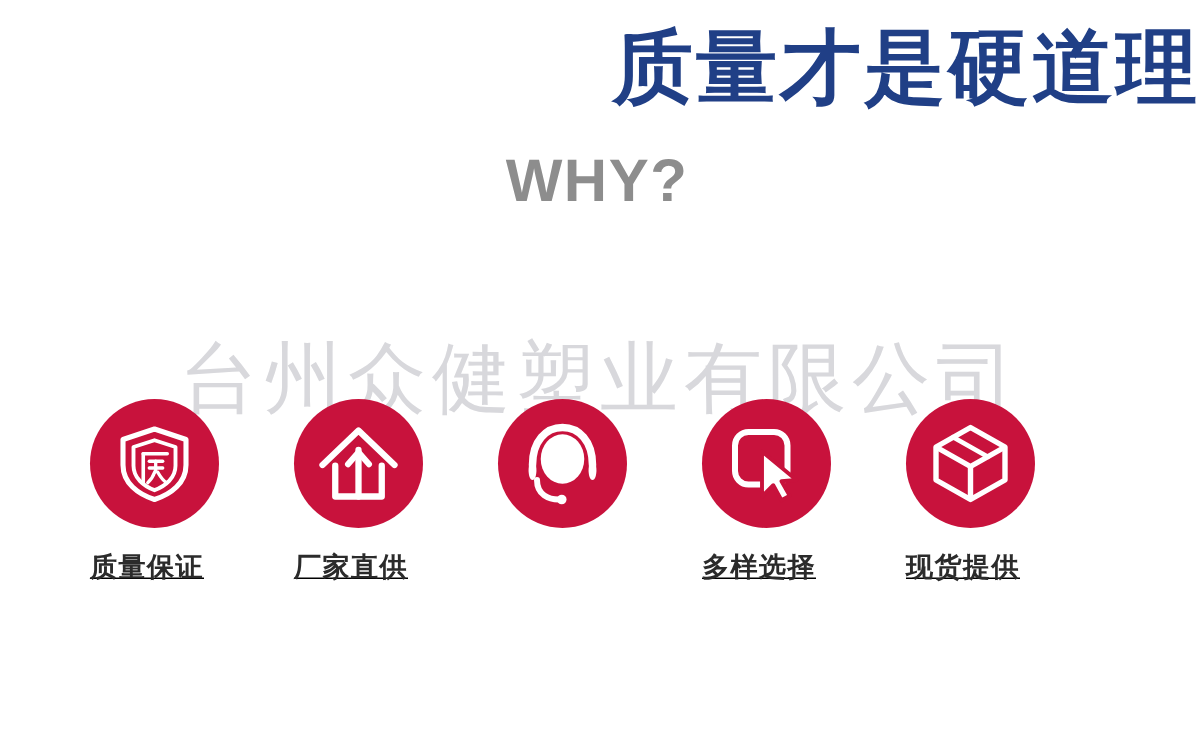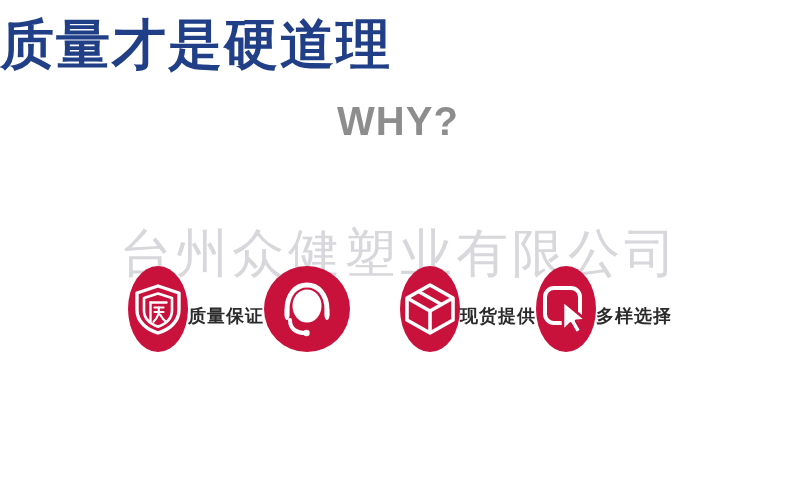--- a/index.html
+++ b/index.html
@@ -22,21 +22,21 @@
     background: #ffffff;
     overflow: hidden;
   }
 
   
   .headline {
     position: absolute;
     top: 14px;
     left: 0;
     width: 800px;
-    text-align: left;
+    text-align: right;
     font-family: "DejaVu Sans", "Liberation Sans", sans-serif;
     font-size: 54px;
     font-weight: bold;
     letter-spacing: 2px;
     color: #203f86;
     line-height: 1.15;
     white-space: nowrap;
   }
 
   
@@ -95,22 +95,23 @@
     width: 800px;
     display: flex;
     justify-content: center;
     align-items: flex-start;
     z-index: 2;
   }
 
   .feature {
     width: 136px;
     display: flex;
-    flex-direction: row;
-    align-items: center;
+    flex-direction: column;
+    align-items: flex-start;
+    text-decoration: underline;
   }
 
   .badge {
     width: 86px;
     height: 86px;
     border-radius: 50%;
     background: #c8123c;
     display: flex;
     align-items: center;
     justify-content: center;
@@ -159,62 +160,75 @@
             <path d="M24.5 31 H33.5" fill="none" stroke="#ffffff" stroke-width="2.2" stroke-linecap="round"></path>
             <path d="M28.8 26.5 V33.5" fill="none" stroke="#ffffff" stroke-width="2.2" stroke-linecap="round"></path>
             <path d="M28.2 33.5 C27 37 25.5 39 23.5 40.8" fill="none" stroke="#ffffff" stroke-width="2.2" stroke-linecap="round"></path>
             <path d="M30.2 33.8 C32 37 33.8 39.3 36 40.8" fill="none" stroke="#ffffff" stroke-width="2.2" stroke-linecap="round"></path>
           </svg>
         </span>
       </div>
       <div class="feature-label">质量保证</div>
     </div>
 
+    <div class="feature">
+      <div class="badge">
+        <span>
+          <svg width="58" height="58" viewBox="0 0 58 58">
+            <path d="M5 30 L29 7 L53 30" fill="none" stroke="#ffffff" stroke-width="4.2" stroke-linecap="round" stroke-linejoin="round"></path>
+            <path d="M13.5 30.5 V51 H44.5 V30.5" fill="none" stroke="#ffffff" stroke-width="4.2" stroke-linecap="round" stroke-linejoin="round"></path>
+            <path d="M29 20 L29 51" fill="none" stroke="#ffffff" stroke-width="4.2" stroke-linecap="round"></path>
+            <path d="M22 29.5 L29 21.5 L36 29.5" fill="none" stroke="#ffffff" stroke-width="4.0" stroke-linecap="round" stroke-linejoin="round"></path>
+          </svg>
+        </span>
+      </div>
+      <div class="feature-label">厂家直供</div>
+    </div>
 
     <div class="feature">
       <div class="badge">
         <span>
           <svg width="58" height="58" viewBox="0 0 58 58">
 
             <ellipse cx="29" cy="26" rx="14.5" ry="16.5" fill="#ffffff"></ellipse>
 
             <path d="M9 30 C9 14 18 5 29 5 C40 5 49 14 49 30" fill="none" stroke="#ffffff" stroke-width="5" stroke-linecap="round"></path>
 
             <path d="M9 27 C5.5 27 5.5 40 9 40 C12.5 40 12.5 27 9 27 Z" fill="#ffffff"></path>
             <path d="M49 27 C52.5 27 52.5 40 49 40 C45.5 40 45.5 27 49 27 Z" fill="#ffffff"></path>
 
             <path d="M12 40 C12 50 20 53 26.5 53" fill="none" stroke="#ffffff" stroke-width="4" stroke-linecap="round"></path>
             <circle cx="28.5" cy="53" r="3.2" fill="#ffffff"></circle>
           </svg>
         </span>
       </div>
+    </div>
+
+    <div class="feature">
+      <div class="badge">
+        <span>
+          <svg width="56" height="56" viewBox="0 0 56 56">
+            <rect x="7" y="7" width="35" height="35" rx="9" ry="9" fill="none" stroke="#ffffff" stroke-width="4"></rect>
+            <path d="M25 20 L25 50 L32.5 42.5 L38 52.5 L43.5 49.5
+                     L38 39.8 L48 39 Z" fill="#ffffff" stroke="#c8123c" stroke-width="2.6" stroke-linejoin="round"></path>
+          </svg>
+        </span>
+      </div>
+      <div class="feature-label">多样选择</div>
     </div>
 
     <div class="feature">
       <div class="badge">
         <span>
           <svg width="56" height="56" viewBox="0 0 56 56">
             <path d="M28 4 L51 17 V39 L28 52 L5 39 V17 Z" fill="none" stroke="#ffffff" stroke-width="3.6" stroke-linejoin="round"></path>
             <path d="M5 17 L28 30 L51 17" fill="none" stroke="#ffffff" stroke-width="3.6" stroke-linejoin="round"></path>
             <path d="M28 30 V52" fill="none" stroke="#ffffff" stroke-width="3.6" stroke-linejoin="round"></path>
             <path d="M16.5 10.5 L39.5 23.5" fill="none" stroke="#ffffff" stroke-width="3.2" stroke-linecap="round"></path>
           </svg>
         </span>
       </div>
       <div class="feature-label">现货提供</div>
     </div>
 
-    <div class="feature">
-      <div class="badge">
-        <span>
-          <svg width="56" height="56" viewBox="0 0 56 56">
-            <rect x="7" y="7" width="35" height="35" rx="9" ry="9" fill="none" stroke="#ffffff" stroke-width="4"></rect>
-            <path d="M25 20 L25 50 L32.5 42.5 L38 52.5 L43.5 49.5
-                     L38 39.8 L48 39 Z" fill="#ffffff" stroke="#c8123c" stroke-width="2.6" stroke-linejoin="round"></path>
-          </svg>
-        </span>
-      </div>
-      <div class="feature-label">多样选择</div>
-    </div>
-
   </div>
 
 </div>
 
 </body></html>

